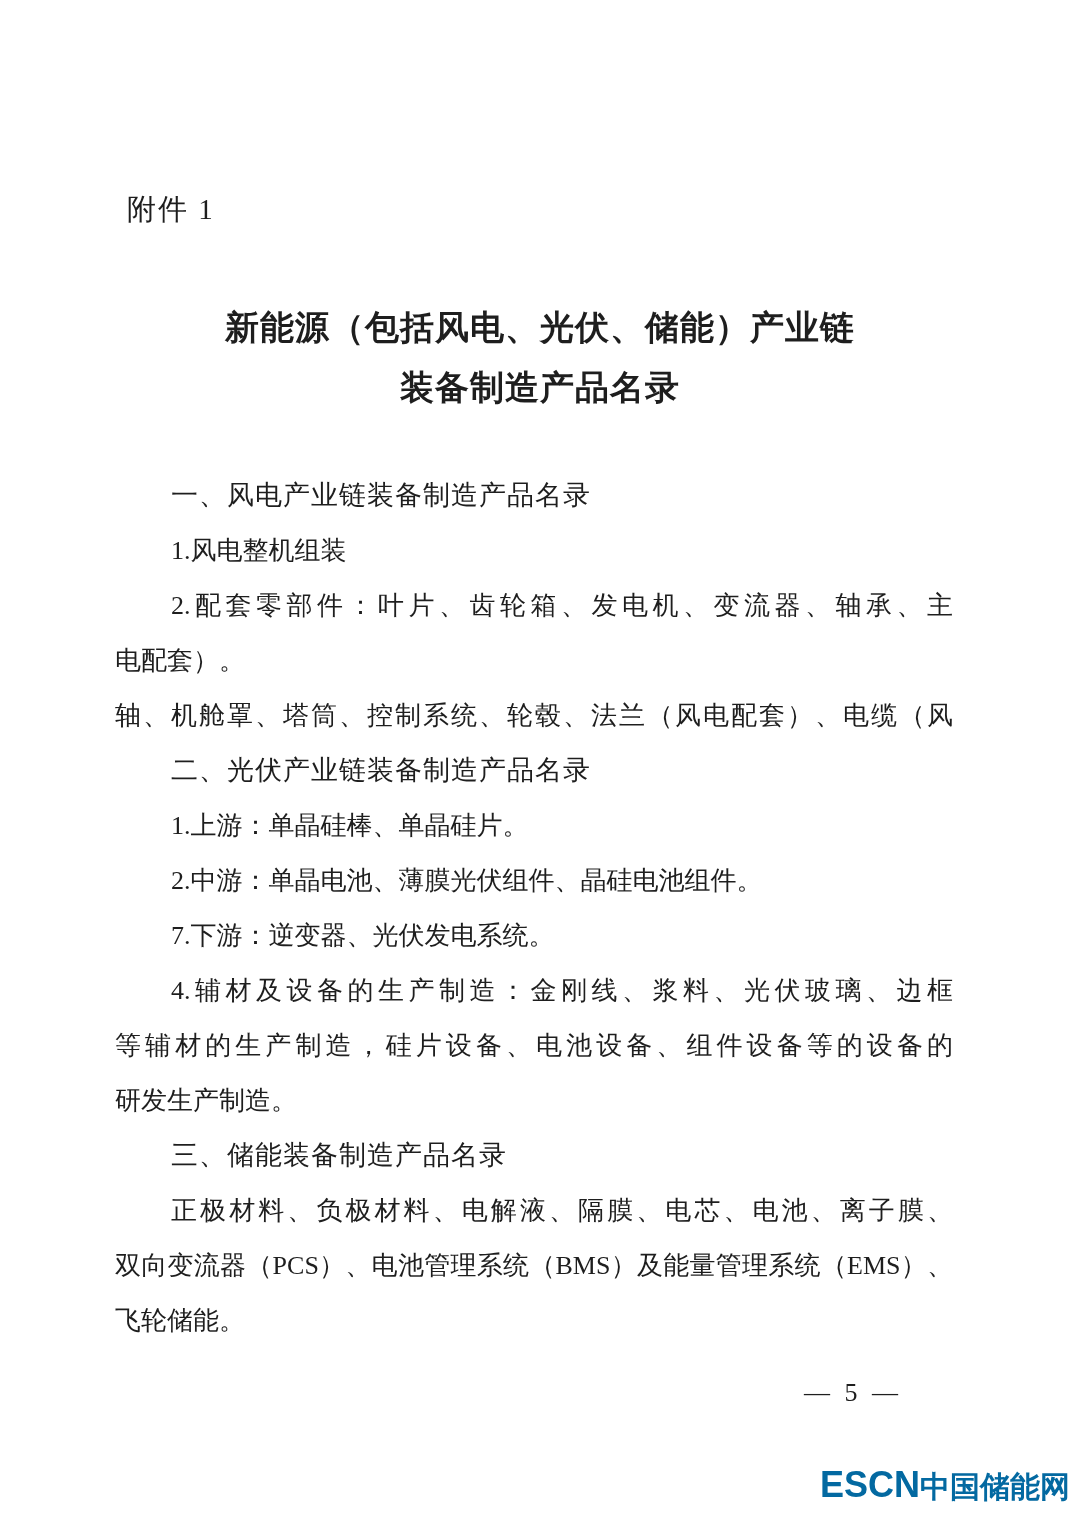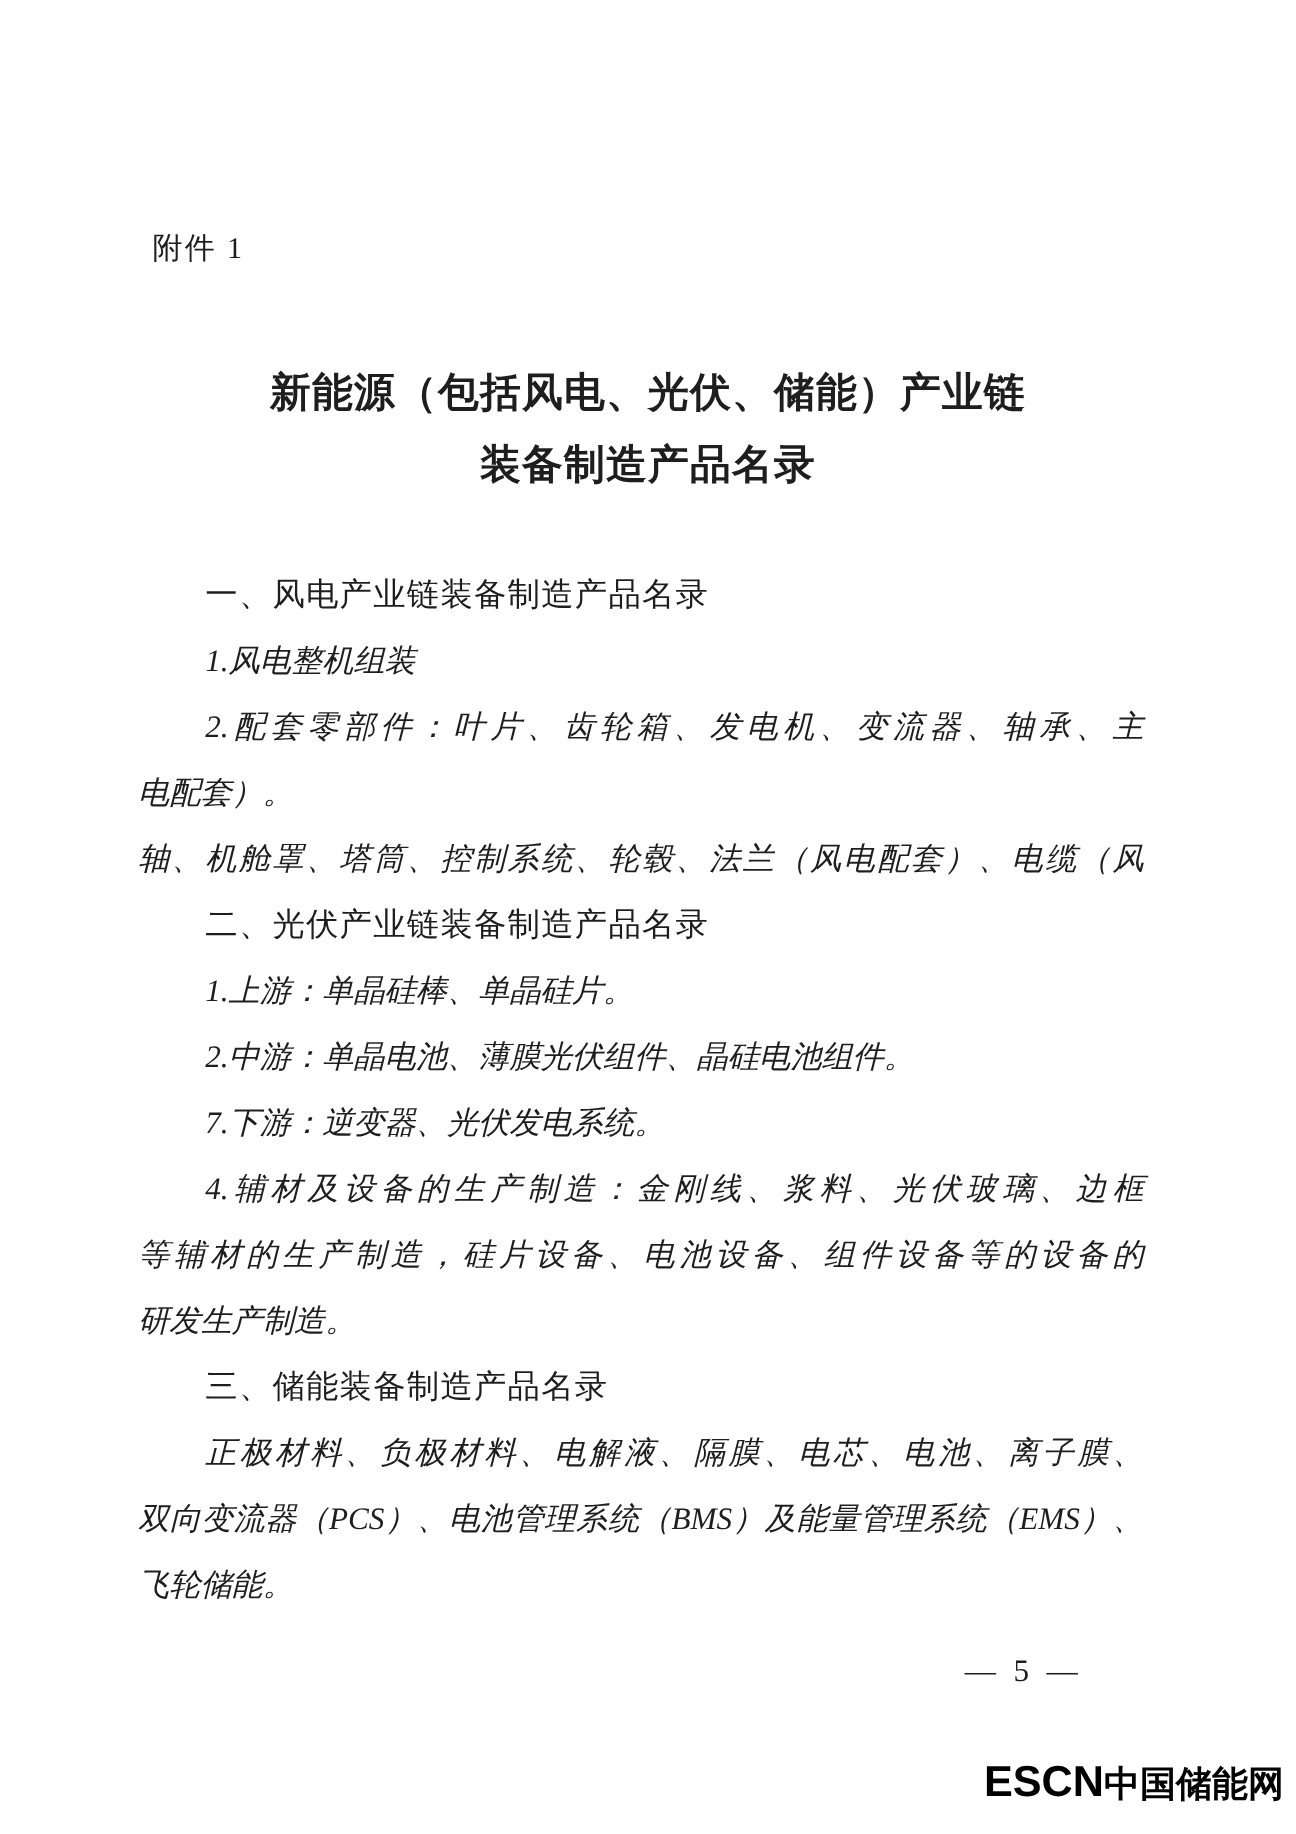--- a/index.html
+++ b/index.html
@@ -13,21 +13,21 @@
     height: 1528px;
     background: #ffffff;
     overflow: hidden;
     font-family: "Liberation Serif", "DejaVu Serif", serif;
     color: #1e1e1e;
   }
   .attachment {
     position: absolute;
     left: 127px;
     top: 190px;
-    font-size: 25px;
+    font-size: 29px;
     letter-spacing: 2px;
   }
   .title {
     position: absolute;
     top: 298px;
     left: 0;
     width: 1080px;
     text-align: center;
     font-weight: bold;
     font-size: 34px;
@@ -44,21 +44,20 @@
   }
   .section-heading {
     font-family: "Liberation Sans", "DejaVu Sans", sans-serif;
     font-weight: normal;
     font-size: 27px;
     text-indent: 56px;
     letter-spacing: 1px;
   }
   .body-line {
     text-align: left;
-    font-style: italic;
   }
   .body-line.indent {
     text-indent: 56px;
   }
   .body-line.justify {
     text-align: justify;
     text-align-last: justify;
   }
   .page-number {
     position: absolute;
@@ -111,17 +110,17 @@
       <div class="body-line justify">等辅材的生产制造，硅片设备、电池设备、组件设备等的设备的</div>
       <div class="body-line">研发生产制造。</div>
       <div class="section-heading">三、储能装备制造产品名录</div>
       <div class="body-line indent justify">正极材料、负极材料、电解液、隔膜、电芯、电池、离子膜、</div>
       <div class="body-line justify">双向变流器（PCS）、电池管理系统（BMS）及能量管理系统（EMS）、</div>
       <div class="body-line">飞轮储能。</div>
     </div>
 
   <div class="page-number">— 5 —</div>
 
-  <div class="logo" style="color: #000000;">
+  <div class="logo" style="color: #0369a1;">
     <span class="latin">ESCN</span><span class="cjk">中国储能网</span>
   </div>
 
 </div>
 
 </body></html>

